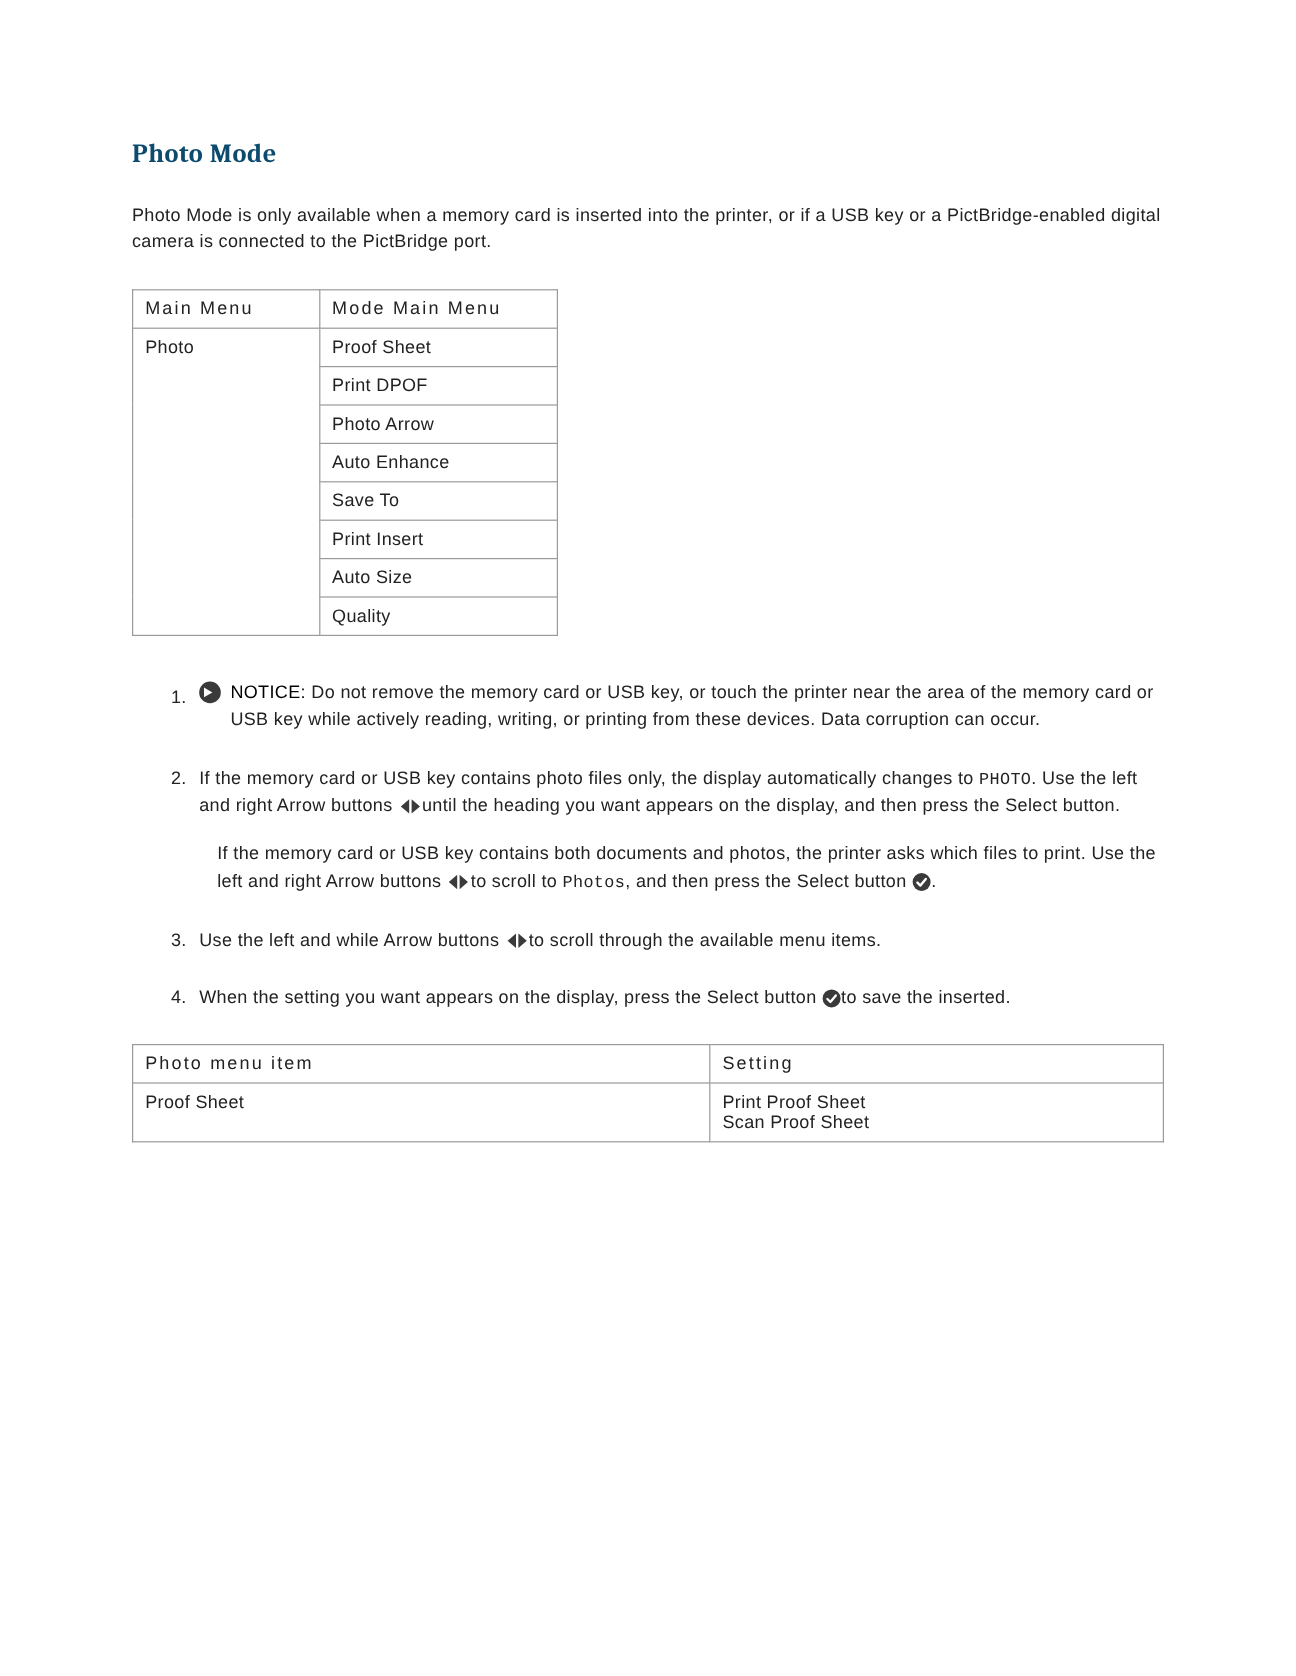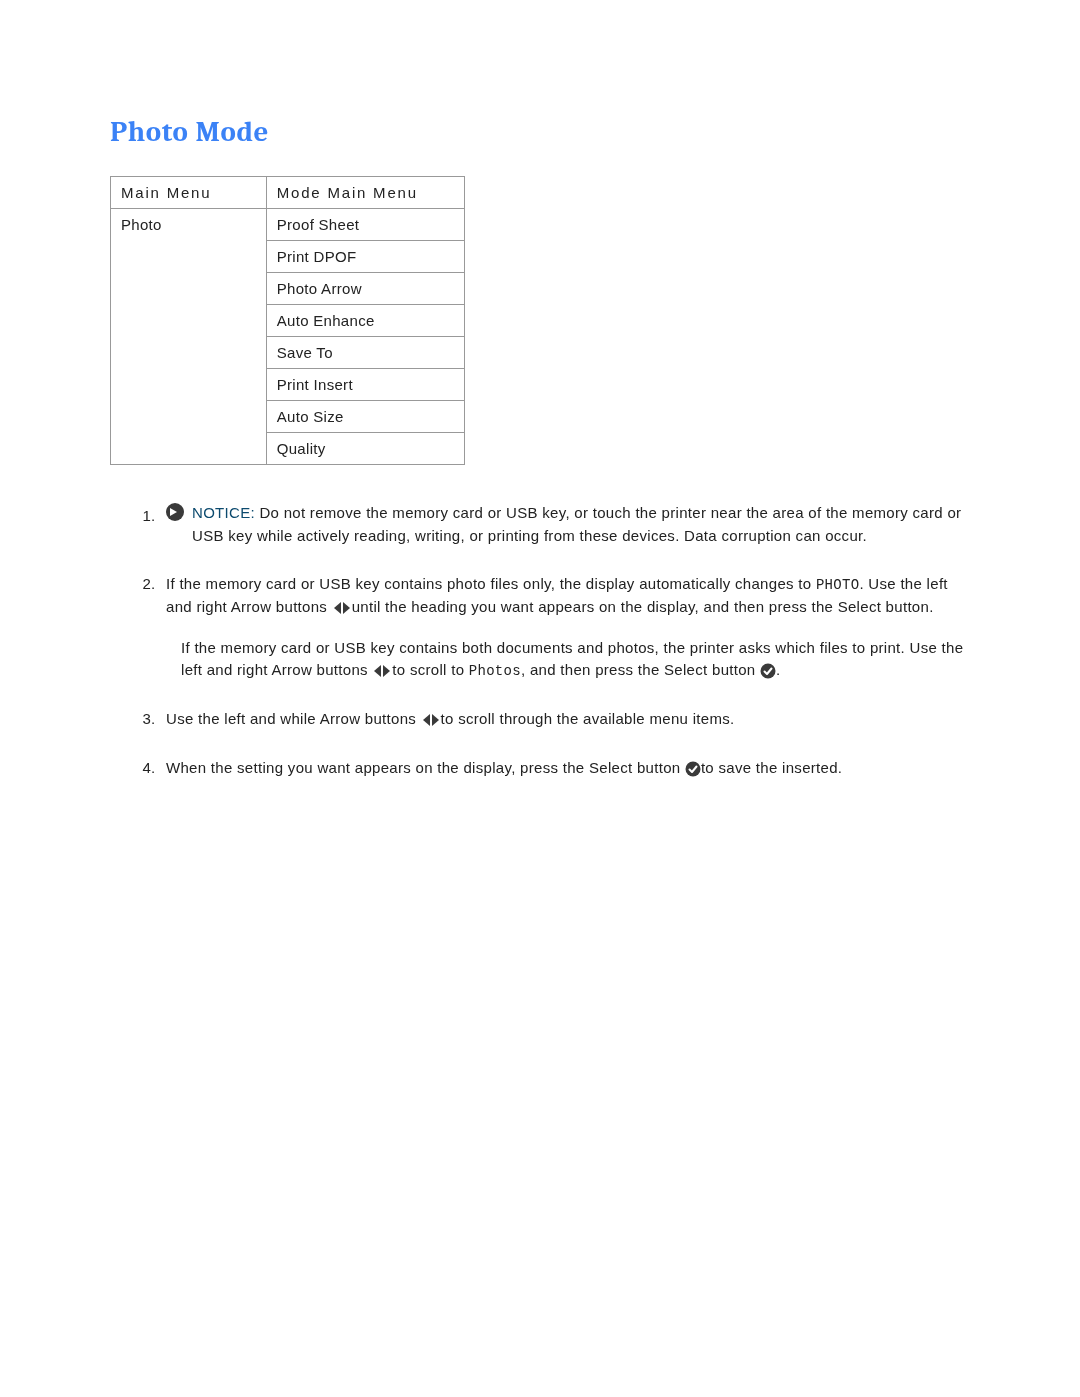--- a/index.html
+++ b/index.html
@@ -12,22 +12,22 @@
     letter-spacing: 0.02em;
   }
   .page {
     width: 1080px;
     min-height: 1397px;
     box-sizing: border-box;
     padding: 115px 110px 60px 110px;
   }
   h2.title {
     font-family: "Cambria", Georgia, serif;
-    font-size: 29px;
-    color: #3b82f6;
+    font-size: 22px;
+    color: #0c4a6e;
     font-weight: 700;
     margin: 0 0 28px 0;
     letter-spacing: 0.02em;
   }
   p.intro {
     margin: 0 0 28px 0;
     line-height: 1.45;
   }
   table {
     border-collapse: collapse;
@@ -84,21 +84,21 @@
   .notice-icon::after {
     content: "";
     position: absolute;
     left: 4px; top: 5px;
     width: 0; height: 0;
     border-top: 4px solid transparent;
     border-bottom: 4px solid transparent;
     border-left: 7px solid #fff;
   }
   .notice-text { flex: 1; }
-  .notice-label { color: #0c4a6e; }
+  .notice-label { color: #000000; }
 
   .arrow-icons {
     display: inline-flex;
     align-items: center;
     vertical-align: middle;
     gap: 0px;
   }
   .arrow-icons svg { display: block; }
 
   .select-icon {
@@ -127,20 +127,21 @@
   .settings-col1 { width: 56%; }
   .settings-col2 { width: 44%; }
 </style>
 </head>
 <body>
 
 <div class="page">
 
   <h2 class="title">Photo Mode</h2>
 
+  <p class="intro">Photo Mode is only available when a memory card is inserted into the printer, or if a USB key or a PictBridge-enabled digital camera is connected to the PictBridge port.</p>
 
   <table class="menu-table">
     <tbody>
         <tr>
       <th class="col-main">Main Menu</th>
       <th class="col-mode">Mode Main Menu</th>
     </tr>
     <tr>
       <td rowspan="8">Photo</td>
       <td>Proof Sheet</td>
@@ -214,14 +215,29 @@
     <li>
       <span>When the setting you want appears on the display, press the Select button </span><span class="select-icon">
           <svg width="16" height="16" viewBox="0 0 16 16">
             <circle cx="8" cy="8" r="7.5" fill="#3a3a3a"></circle>
             <path d="M4.5 8.5 L7 11 L11.5 5.5" stroke="#fff" stroke-width="2" fill="none" stroke-linecap="round" stroke-linejoin="round"></path>
           </svg>
         </span><span>to save the inserted.</span>
     </li>
   </ol>
 
+  <table class="settings-table">
+    <tbody>
+        <tr>
+      <th class="settings-col1">Photo menu item</th>
+      <th class="settings-col2">Setting</th>
+    </tr>
+    <tr>
+      <td>Proof Sheet</td>
+      <td>
+        <span>Print Proof Sheet</span><br>
+        <span>Scan Proof Sheet</span>
+      </td>
+    </tr>
+  </tbody>
+    </table>
 
 </div>
 
 </body></html>

